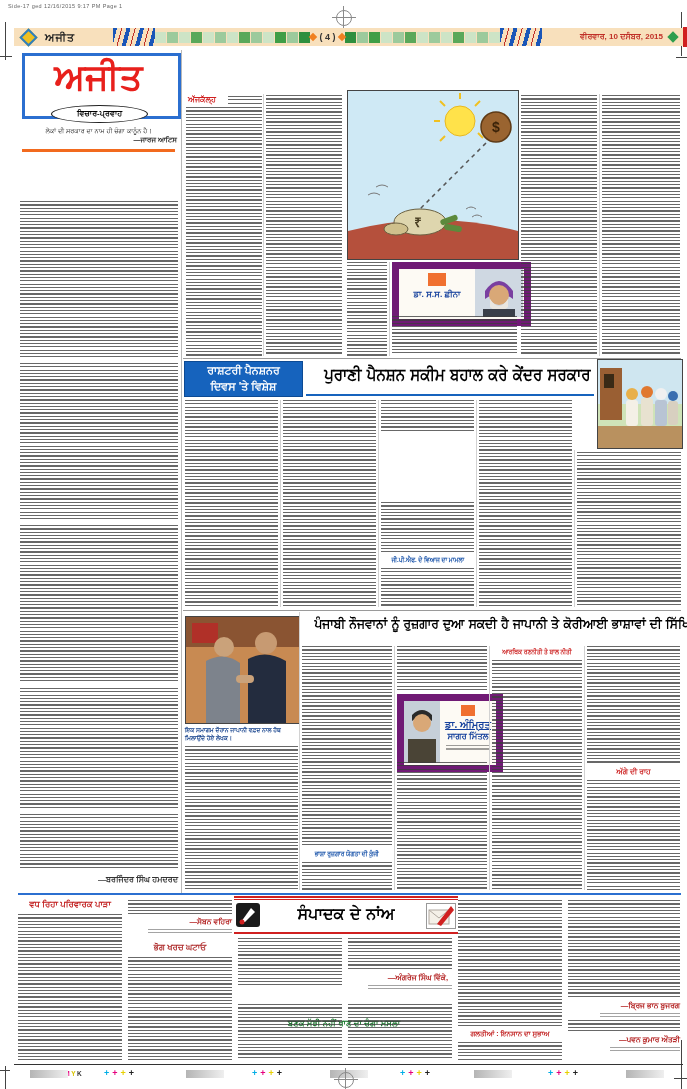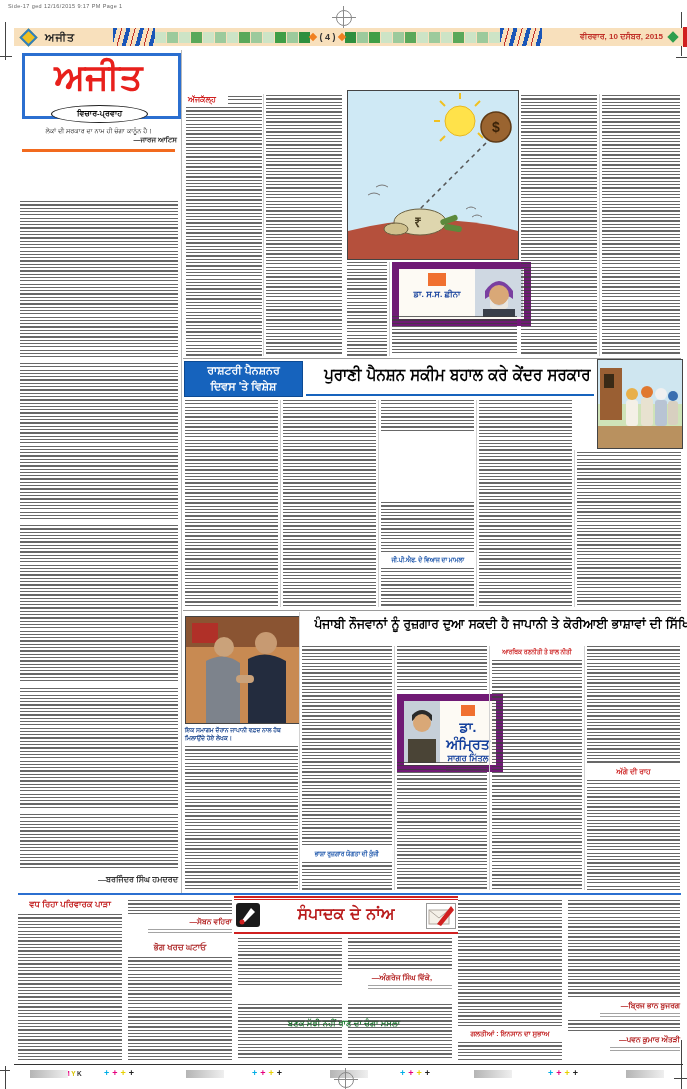--- a/index.html
+++ b/index.html
@@ -64,21 +64,21 @@
   .authbox{position:absolute;background:#fdfaf4;border:7px solid #701a75;display:flex;}
   .authname{color:#15409c;font-weight:bold;text-align:center;}
   .osq{background:#f07030;}
   
   .pic{position:absolute;border:1px solid #444;overflow:hidden;}
   .caption{position:absolute;color:#14418c;font-weight:bold;font-size:6px;line-height:8px;}
   
   #lettersbanner{position:absolute;left:234px;top:896px;width:224px;height:38px;background:#fff;}
   #lettersbanner .line{position:absolute;left:0;right:0;height:2px;background:#d02020;}
   #letterstitle{position:absolute;left:30px;top:8px;width:164px;text-align:center;font-size:16px;font-weight:900;
-                color:#b91c1c;font-family:"DejaVu Sans","Liberation Sans",sans-serif;}
+                color:#000000;font-family:"DejaVu Sans","Liberation Sans",sans-serif;}
   .lhead-red{position:absolute;color:#c22222;font-weight:bold;text-align:center;white-space:nowrap;}
   
   .graybar{position:absolute;top:1070px;width:38px;height:8px;background:linear-gradient(90deg,#b5b5b5,#efefef);}
   .regcluster{position:absolute;top:1068px;font-size:9px;font-weight:bold;letter-spacing:1px;display:flex;gap:2px;}
   #cmyk{position:absolute;left:58px;top:1070px;font-size:6.5px;font-weight:bold;letter-spacing:.5px;display:flex;gap:1px;}
   #printinfo{position:absolute;left:8px;top:3px;font-size:5.5px;color:#666;letter-spacing:.4px;}
 </style>
 </head>
 <body>
 
@@ -308,21 +308,21 @@
     <div style="width:36px;height:62px;">
       <svg width="36" height="62" viewBox="0 0 36 62">
           <rect width="36" height="62" fill="#c6cfd8"></rect>
         <path d="M8 14 Q18 4 28 14 L28 20 Q18 12 8 20 Z" fill="#2a2a2a"></path>
         <circle cx="18" cy="22" r="9" fill="#d9a877"></circle>
         <rect x="4" y="38" width="28" height="24" fill="#4a4436"></rect>
         </svg>
     </div>
     <div style="flex:1;padding-top:4px;">
       <div class="osq" style="width:14px;height:11px;margin:0 auto 3px auto;"></div>
-      <div class="authname" style="font-size:14px;">ਡਾ. ਅੰਮ੍ਰਿਤ</div>
+      <div class="authname" style="font-size:10px;text-decoration:underline;">ਡਾ. ਅੰਮ੍ਰਿਤ</div>
       <div class="authname" style="font-size:8.5px;">ਸਾਗਰ ਮਿੱਤਲ</div>
       <div class="tb" style="position:static;width:44px;height:5px;margin:3px auto 0 auto;opacity:.5;"></div>
     </div>
   </div>
   <div class="tb" style="left:397px;top:762px;width:90px;height:128px;"></div>
 
   <div class="colrule" style="left:489px;top:646px;height:244px;"></div>
   <div class="subhead-red" style="left:492px;top:648px;width:90px;font-size:7px;">
     <span class="squeeze" style="display:inline-block;transform:scaleX(.85);">ਆਰਥਿਕ ਰਣਨੀਤੀ ਤੇ ਬਾਲ ਨੀਤੀ</span>
   </div>
@@ -359,21 +359,21 @@
   <div class="tb" style="left:18px;top:914px;width:104px;height:146px;"></div>
 
   <div class="tb" style="left:128px;top:900px;width:104px;height:15px;"></div>
   <div class="sig" style="left:128px;top:917px;width:104px;">—ਸੋਬਨ ਵਹਿਰਾ</div>
   <div class="tb-loc" style="left:148px;top:929px;width:84px;"></div>
   <div class="lhead-red" style="left:128px;top:942px;width:104px;font-size:8.5px;color:#b03030;">ਭੋਗ ਖਰਚ ਘਟਾਓ</div>
   <div class="tb" style="left:128px;top:957px;width:104px;height:103px;"></div>
 
   <div class="tb" style="left:238px;top:938px;width:104px;height:48px;"></div>
   <div class="tb" style="left:348px;top:938px;width:104px;height:32px;"></div>
-  <div class="sig" style="left:328px;top:973px;width:104px;text-align:right;">—ਅੰਗਰੇਜ ਸਿੰਘ ਵਿੱਕੇ,</div>
+  <div class="sig" style="left:344px;top:973px;width:104px;text-align:right;">—ਅੰਗਰੇਜ ਸਿੰਘ ਵਿੱਕੇ,</div>
   <div class="tb-loc" style="left:368px;top:985px;width:84px;"></div>
   <div class="subhead-green" style="left:240px;top:1018px;width:208px;">ਬਣਕ ਮੱਝੀ ਨਹੀਂ ਖਾਣ ਦਾ ਚੰਗਾ ਮਸਲਾ</div>
   <div class="tb" style="left:238px;top:1004px;width:104px;height:56px;"></div>
   <div class="tb" style="left:348px;top:1004px;width:104px;height:56px;"></div>
 
   <div class="tb" style="left:458px;top:900px;width:104px;height:126px;"></div>
   <div class="lhead-red" style="left:458px;top:1030px;width:104px;font-size:7px;">ਗਲਤੀਆਂ : ਇਨਸਾਨ ਦਾ ਸੁਭਾਅ</div>
   <div class="tb" style="left:458px;top:1042px;width:104px;height:18px;"></div>
 
   <div class="tb" style="left:568px;top:900px;width:112px;height:98px;"></div>

